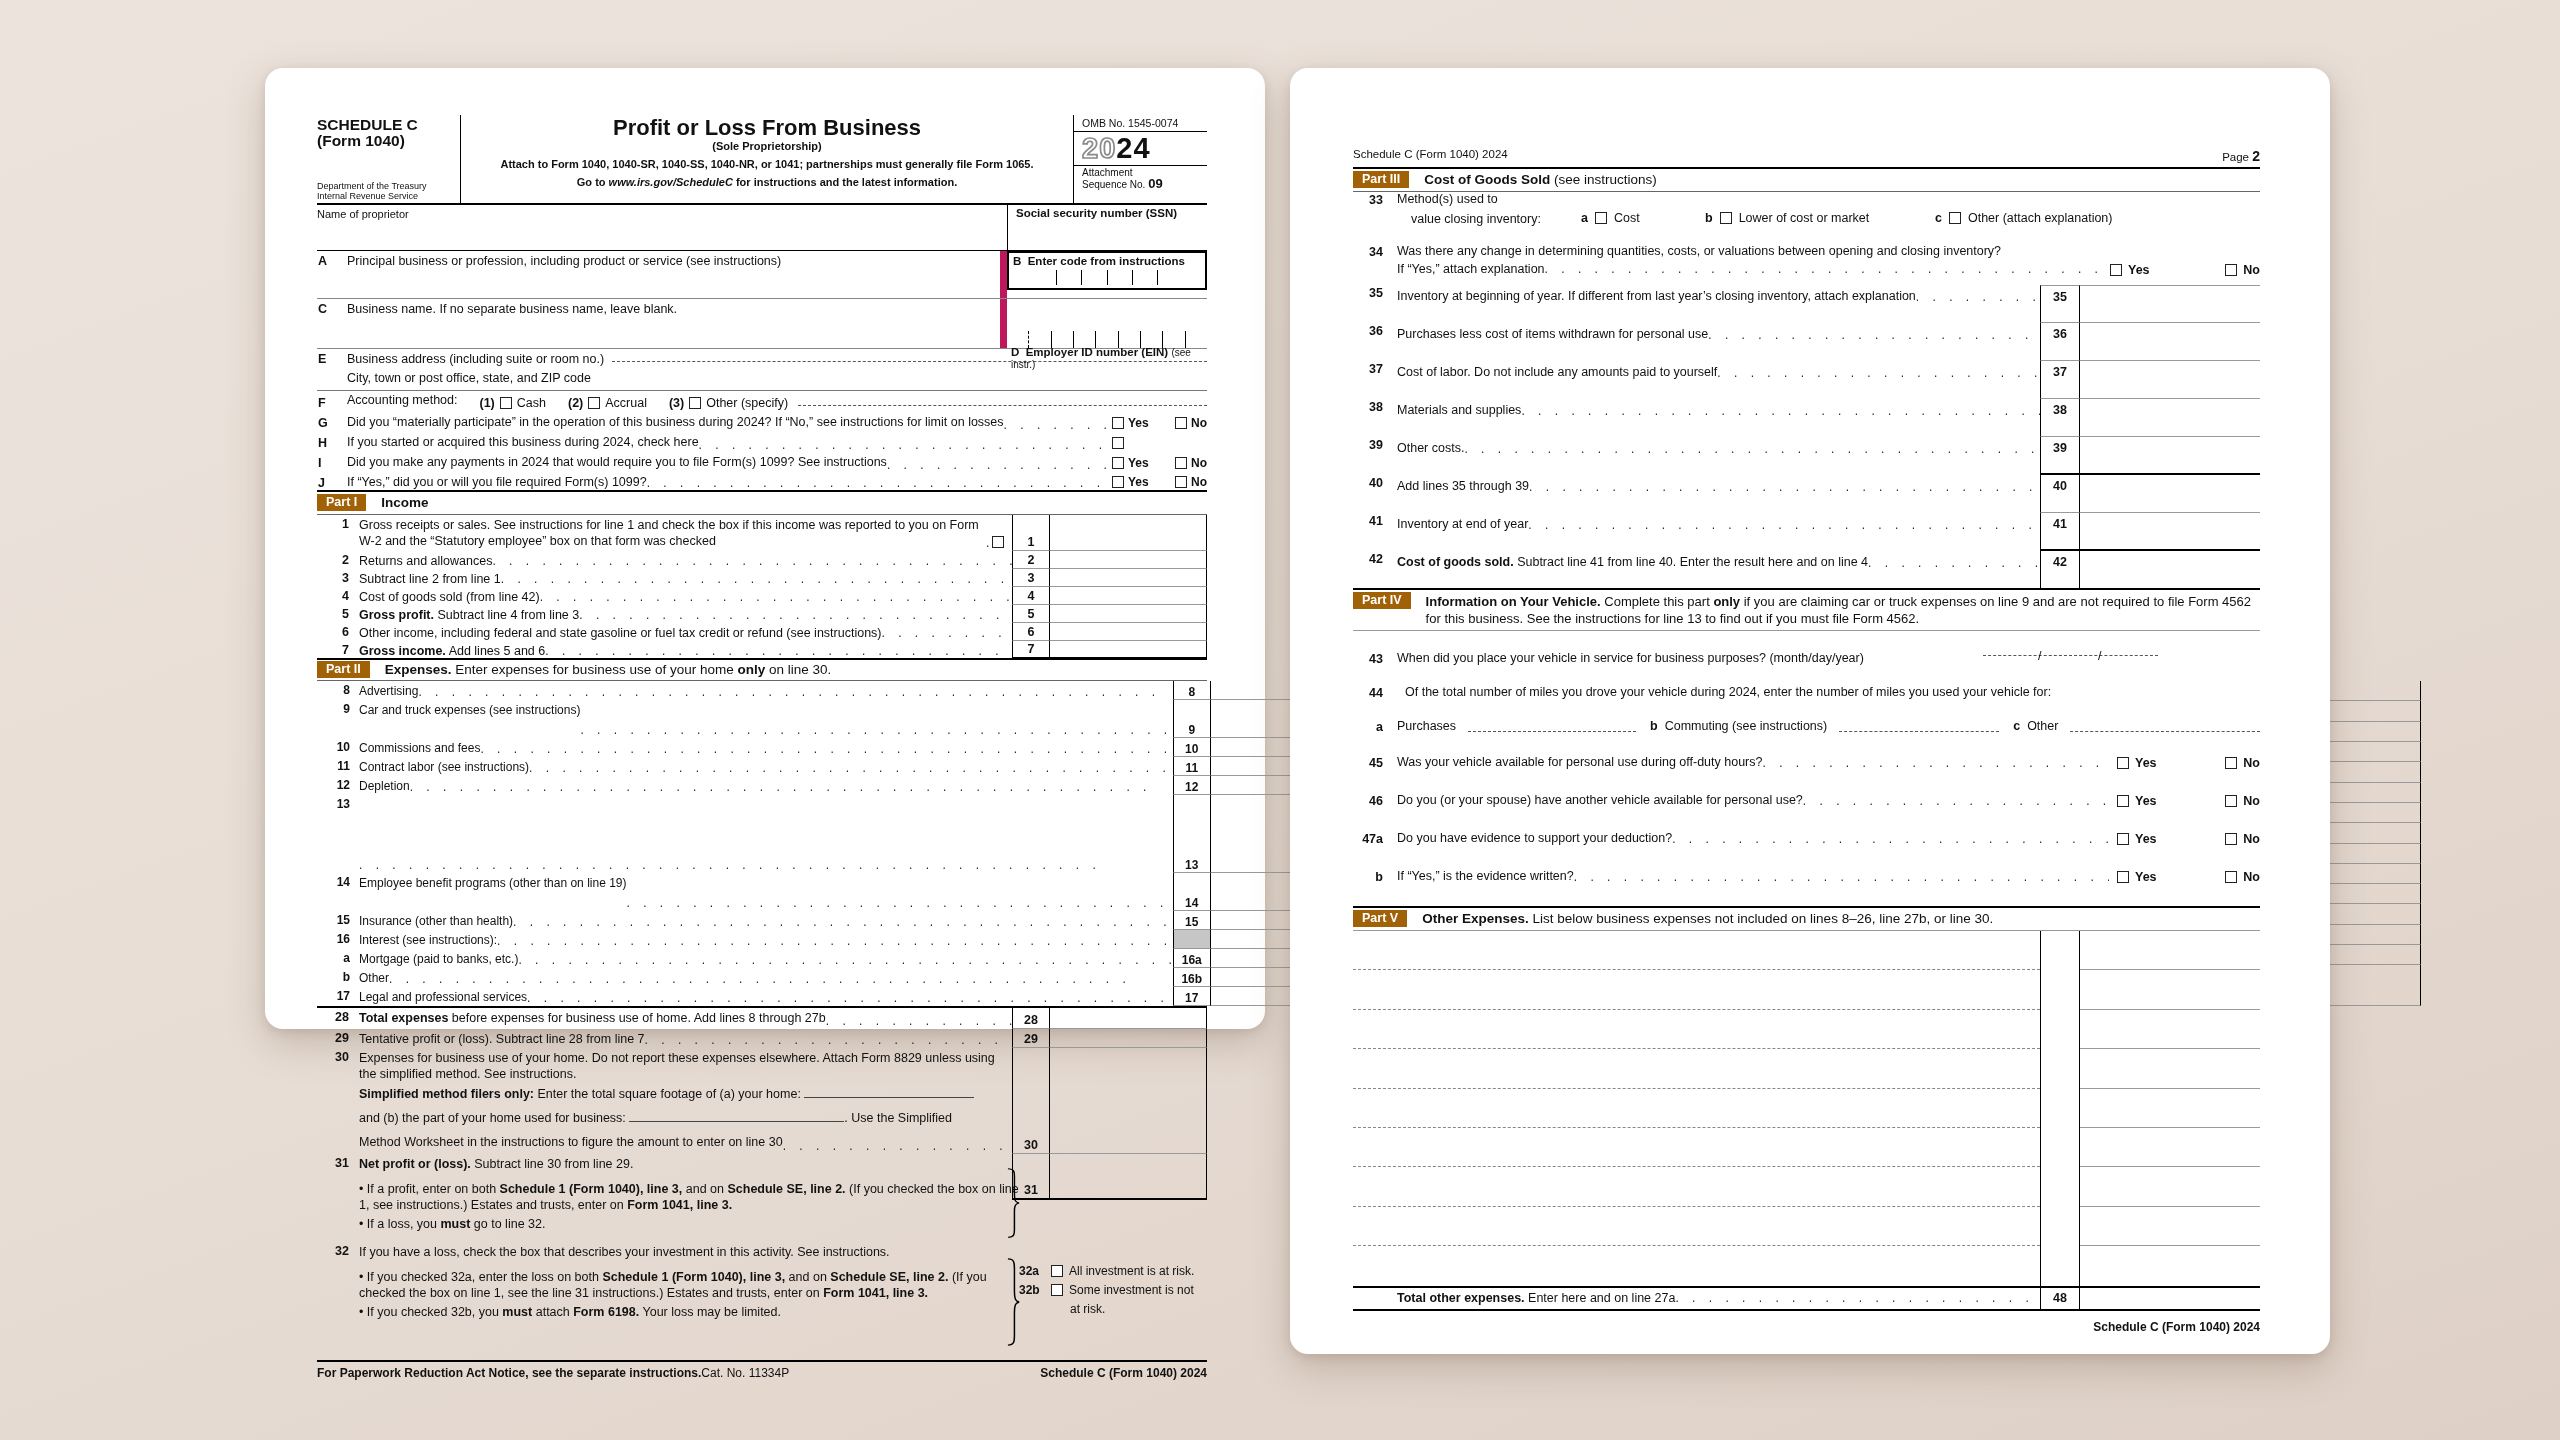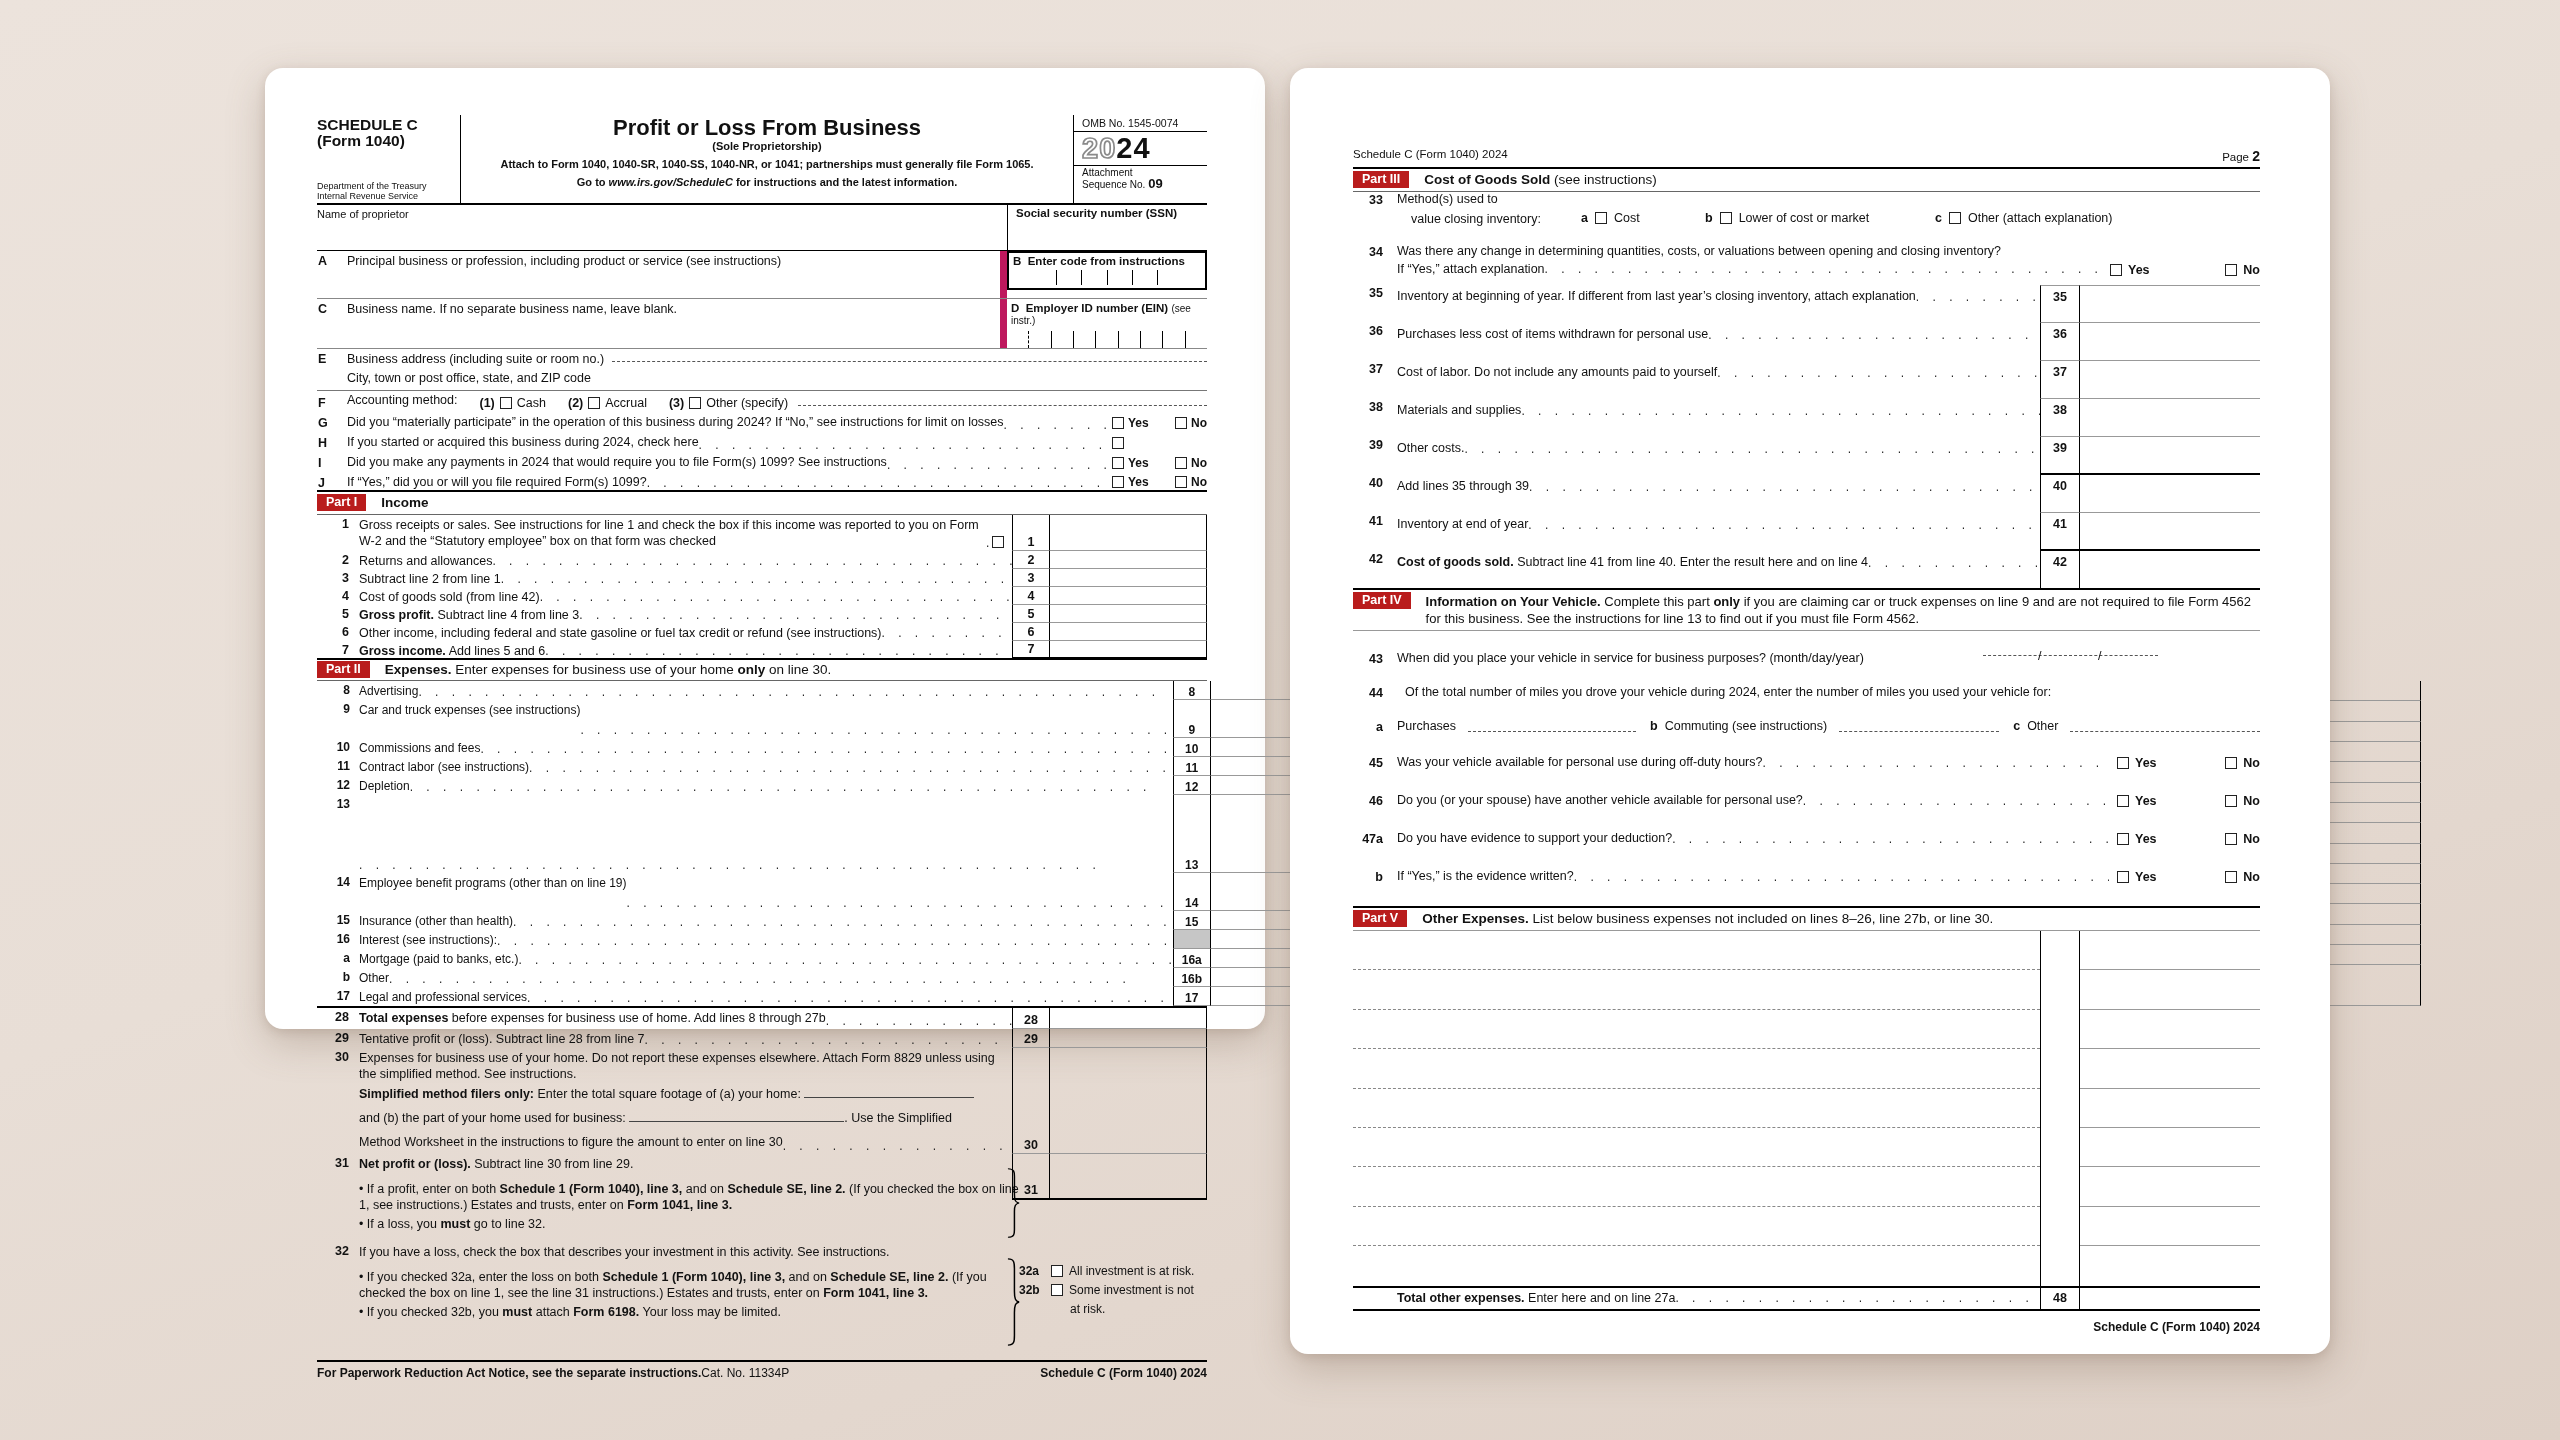--- a/index.html
+++ b/index.html
@@ -28,21 +28,21 @@
   .gray { background:#c6c6c6; }
 
   
   .ncell { flex:0 0 38px; border-left:1.2px solid #000; border-right:1.2px solid #000; display:flex; align-items:flex-end; justify-content:center; font-weight:700; align-self:stretch; padding-bottom:1px; }
   .acell { flex:0 0 157px; border-right:1.2px solid #000; align-self:stretch; }
   .lined > .ncell, .lined > .acell { border-bottom:1px solid #999; }
   .thickb > .ncell, .thickb > .acell { border-bottom:2.2px solid #000; }
 
   
   .phead { display:flex; align-items:flex-start; border-top:2.6px solid #000; border-bottom:1px solid #666; padding:2px 0 3px; margin-top:-1px; }
-  .ptag { background:#b91c1c; color:#fff; font-weight:700; font-size:12.5px; padding:1px 9px 2px; margin-right:15px; flex:0 0 auto; }
+  .ptag { background:#a16207; color:#fff; font-weight:700; font-size:12.5px; padding:1px 9px 2px; margin-right:15px; flex:0 0 auto; }
   .ptitle { flex:1; font-size:13.5px; padding-top:1px; }
 
   
   .h1grid { display:flex; border-bottom:2.2px solid #000; height:90px; }
   .h1l { flex:0 0 144px; border-right:1px solid #000; padding:2px 4px 2px 0; display:flex; flex-direction:column; }
   .h1l .sch { font-size:15.5px; font-weight:700; line-height:16px; }
   .h1l .dept { font-size:9px; line-height:10px; margin-top:auto; }
   .h1c { flex:1; text-align:center; padding:0 10px; }
   .h1c .t { font-size:22px; font-weight:700; line-height:24px; padding-top:1px; }
   .h1c .st { font-size:11px; font-weight:700; line-height:13px; }
@@ -60,21 +60,21 @@
 
   .abrow { display:flex; height:48px; border-bottom:1px solid #888; }
   .cdrow { display:flex; height:50px; border-bottom:1px solid #888; }
   .ltr { flex:0 0 30px; text-align:left; font-weight:700; padding:3px 0 0 1px; }
   .abrow .txt, .cdrow .txt { flex:1; padding-top:3px; }
   .rcol { flex:0 0 207px; border-left:7px solid #be185d; position:relative; }
   .bbox { position:absolute; inset:0 0 8px 0; border:2.6px solid #000; padding:2px 4px; font-size:11.5px; font-weight:700; }
   .codecells { display:flex; width:150px; margin:3px auto 0; height:15px; }
   .codecells span { flex:1; border-left:1px solid #000; }
   .codecells span:first-child { border-left:none; }
-  .dhead { padding:3px 0 0 4px; font-size:11.5px; }
+  .dhead { padding:3px 0 0 4px; font-size:11.5px;margin-top:44px; }
   .eincells { display:flex; position:absolute; left:0; right:0; bottom:0; height:17px; }
   .eincells span { flex:1; border-left:1px solid #000; }
   .eincells span:first-child { border-left:none; }
   .eincells span.dash { border-left:1px dashed #000; }
 
   .erow { display:flex; height:22px; }
   .cityrow { display:flex; height:20px; border-bottom:1px solid #777; }
   .frow { display:flex; height:20px; margin-top:2px; }
   .fopt { display:flex; align-items:center; gap:5px; margin-left:22px; }
   .ynrow { display:flex; height:20px; }

